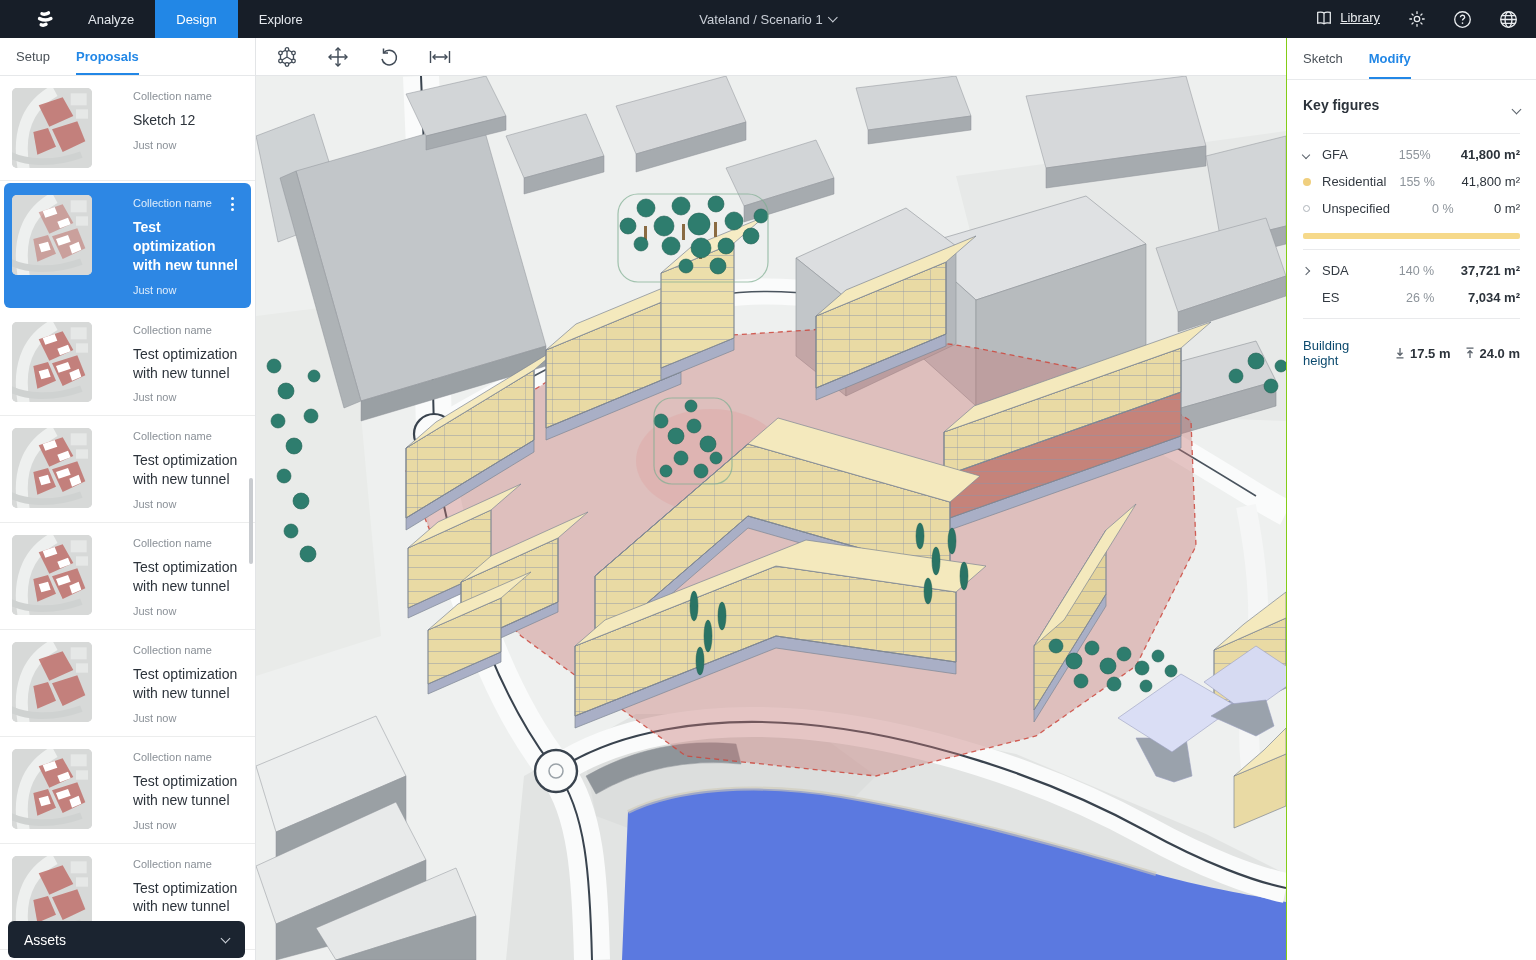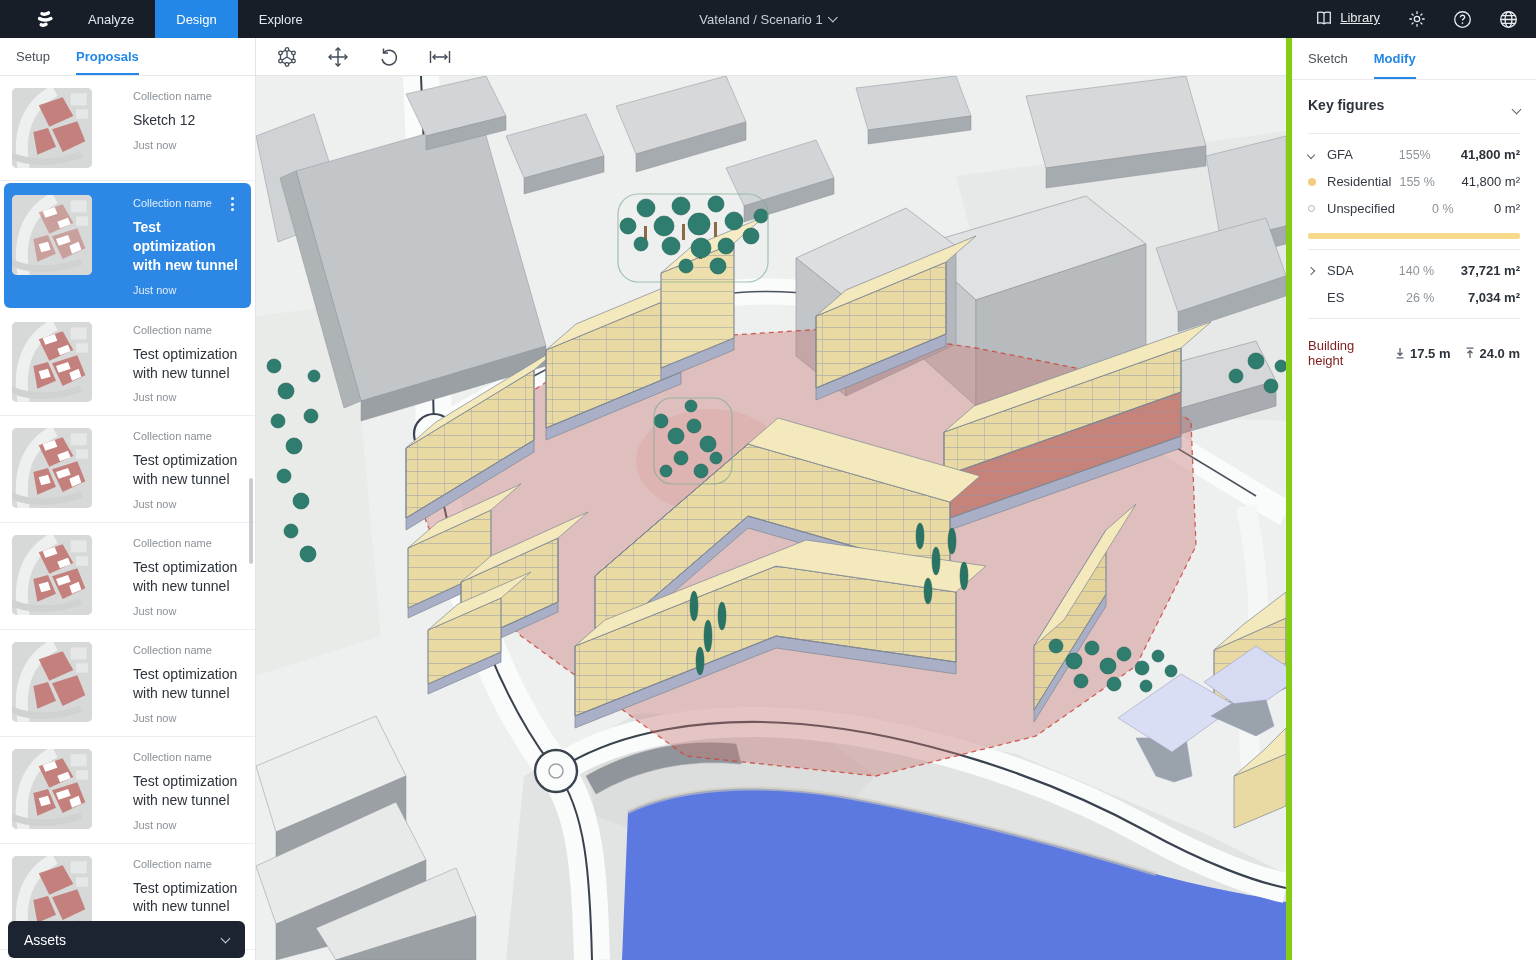--- a/index.html
+++ b/index.html
@@ -43,37 +43,37 @@
   .assets span { font-size:14px; }
   .assets .chev { margin-left:auto; color:#cfd4da; }
 
   
   .canvas { flex:1; position:relative; background:#eef0ef; min-width:0; }
   .cv-toolbar { height:38px; background:#fff; border-bottom:1px solid #e4e6e8; display:flex; align-items:center; padding-left:13px; gap:15px; }
   .tool-btn { width:36px; height:30px; display:flex; align-items:center; justify-content:center; border-radius:4px; cursor:pointer; color:#414b57; }
   .map { width:100%; height:884px; display:block; }
 
   
-  .panel { width:250px; border-left:6px solid #84cc16; background:#fff; display:flex; flex-direction:column; }
+  .panel { width:250px; border-left:1px solid #84cc16; background:#fff; display:flex; flex-direction:column; }
   .pn-tabs { height:42px; border-bottom:1px solid #e8eaec; display:flex; align-items:stretch; padding-left:16px; gap:26px; flex:none; }
   .kf-head { display:flex; align-items:flex-end; justify-content:space-between; padding:17px 16px 13px; font-size:14px; font-weight:700; color:#2c333b; cursor:pointer; }
   .kf-head .chev { color:#5a626b; }
   .kfrow { display:flex; align-items:center; height:27px; padding:0 16px; font-size:13px; cursor:pointer; }
   .kf-slot { width:19px; flex:none; display:flex; align-items:center; color:#5a626b; }
   .kf-label { flex:1; color:#333a42; }
   .kf-pct { width:62px; flex:none; color:#8d949b; font-size:12.5px; }
   .kf-val { flex:none; margin-left:auto; color:#2c333b; text-align:right; }
   .kfrow.boldval .kf-val { font-weight:700; }
   .dot { width:8px; height:8px; border-radius:50%; }
   .dot.fill { background:#f0cf7e; }
   .dot.outline { border:1.5px solid #aeb4ba; width:7px; height:7px; }
   .kf-sep { border-top:1px solid #e9eaec; margin:7px 16px; }
   .kf-bar { height:6px; border-radius:2px; background:#f6d98a; margin:11px 16px 3px; }
   .bh-row { display:flex; align-items:center; padding:12px 16px 0; font-size:13px; }
-  .bh-label { flex:1; color:#7f1d1d; }
+  .bh-label { flex:1; color:#0c4a6e; }
   .bh-val { display:flex; align-items:center; gap:5px; color:#2c333b; font-weight:700; margin-left:14px; }
   .bh-val svg { color:#5a626b; }
   .schev { display:inline-block; width:6px; height:6px; border-right:1.4px solid #5a626b; border-bottom:1.4px solid #5a626b; }
   .schev.down { transform:rotate(45deg); }
   .schev.right { transform:rotate(-45deg); }
 </style>
 </head>
 <body>
 
 <div class="topbar">

